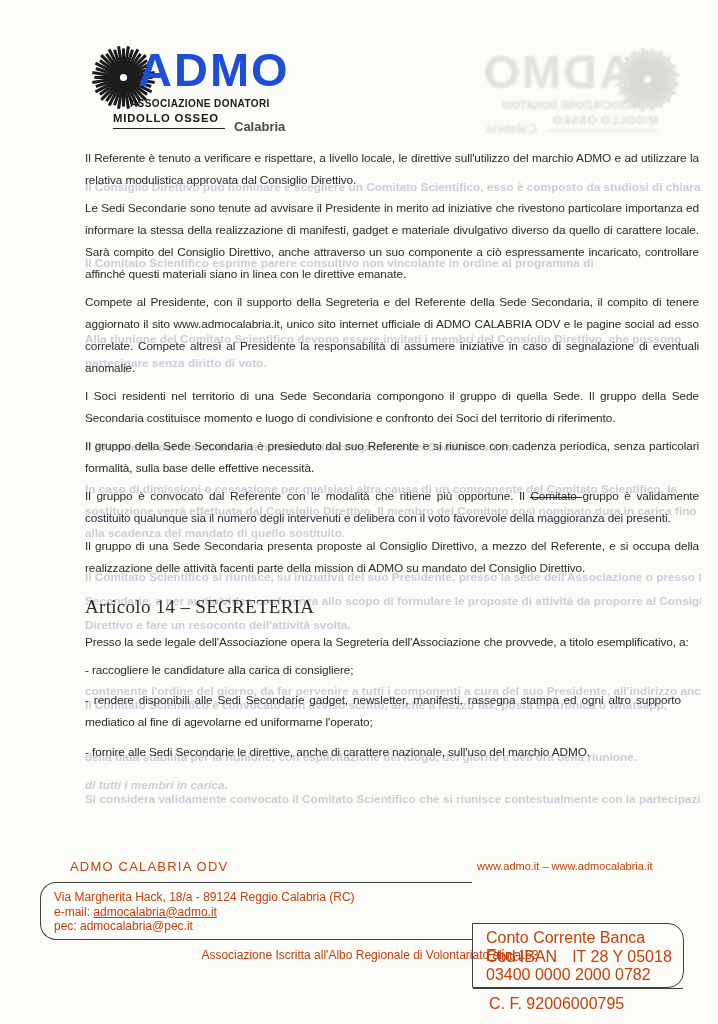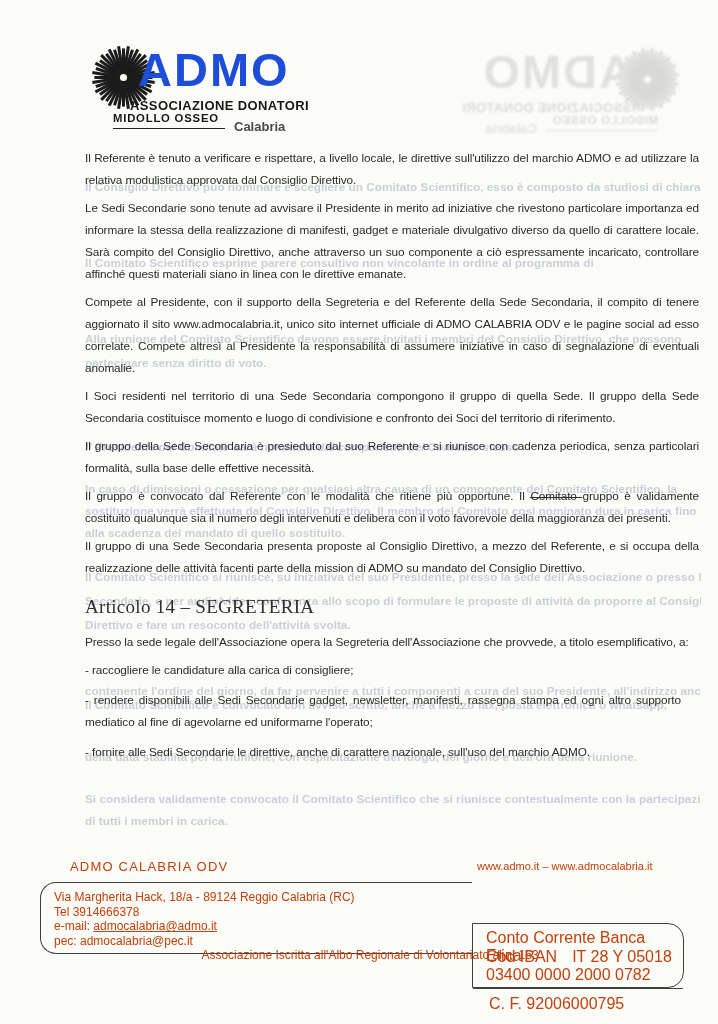--- a/index.html
+++ b/index.html
@@ -21,21 +21,21 @@
     position:absolute;left:468px;top:44px;width:215px;height:96px;
     transform:scaleX(-1);opacity:.15;filter:blur(1.1px) grayscale(1);z-index:0;
   }
   
   .logo{position:absolute;left:88px;top:42px;width:220px;height:96px;z-index:2;}
   .logo .sunburst{position:absolute;left:0;top:0;width:71px;height:71px;}
   .logo .brand{
     position:absolute;left:50px;top:4px;
     font-size:47px;font-weight:bold;letter-spacing:2px;color:#1d4ed8;line-height:1;
   }
-  .logo .cap1{position:absolute;left:42px;top:56px;font-size:13px;font-weight:bold;letter-spacing:.4px;color:#181818;white-space:nowrap;}
+  .logo .cap1{position:absolute;left:42px;top:56px;font-size:10px;font-weight:bold;letter-spacing:.4px;color:#181818;white-space:nowrap;}
   .logo .cap2{position:absolute;left:25px;top:70px;font-size:11.3px;font-weight:bold;letter-spacing:.8px;color:#181818;white-space:nowrap;}
   .logo .rule{position:absolute;left:25px;top:86px;width:112px;height:0;border-top:1.6px solid #222;}
   .logo .region{position:absolute;left:146px;top:77px;font-size:13px;font-weight:bold;color:#4a4a4a;}
   
   .doc-body{
     position:absolute;left:85px;top:147px;width:614px;z-index:1;
     font-size:11.8px;line-height:22px;letter-spacing:-.1px;text-align:justify;
   }
   .para{margin:0 0 6px 0;}
   .para.li{margin:4px 18px 8px 0;}
@@ -45,21 +45,21 @@
     font-size:19px;font-weight:normal;letter-spacing:.3px;color:#2f2f2f;line-height:26px;
   }
   .strike{position:relative;}
   .strike::after{content:'';position:absolute;left:0;right:-5px;top:54%;height:1.3px;background:#2b2b2b;}
   
   .footer{position:absolute;left:0;top:4px;width:718px;height:1024px;z-index:2;pointer-events:none;
     font-family:Liberation Sans, sans-serif;color:#c2410c;}
   .org-label{position:absolute;left:70px;top:855px;font-size:13px;letter-spacing:1.2px;}
   .websites{position:absolute;left:477px;top:856px;font-size:11px;}
   .addr-box{
-    position:absolute;left:40px;top:878px;width:432px;height:72px;box-sizing:border-box;
+    position:absolute;left:40px;top:878px;width:432px;height:58px;box-sizing:border-box;
     border:1.3px solid #3f3f3f;border-right:none;border-radius:16px 0 0 16px;
     padding:7px 0 0 13px;font-size:12px;line-height:14.6px;
   }
   .addr-box .u{text-decoration:underline;}
   .bank-box{
     position:absolute;left:472px;top:874px;width:212px;height:65px;box-sizing:border-box;
     border:1.3px solid #3f3f3f;border-radius:0 16px 16px 0;
     font-size:16px;
     margin-top:45px;
   }
@@ -81,21 +81,21 @@
     <div class="bleed-line" style="top: 478px;">In caso di dimissioni o cessazione per qualsiasi altra causa di un componente del Comitato Scientifico, la</div>
     <div class="bleed-line" style="top: 500px;">sostituzione verrà effettuata dal Consiglio Direttivo. Il membro del Comitato così nominato dura in carica fino</div>
     <div class="bleed-line" style="top: 522px;">alla scadenza del mandato di quello sostituito.</div>
     <div class="bleed-line" style="top: 566px;">Il Comitato Scientifico si riunisce, su iniziativa del suo Presidente, presso la sede dell'Associazione o presso le Sedi</div>
     <div class="bleed-line" style="top: 590px;">Secondarie, o per audio/video conferenza allo scopo di formulare le proposte di attività da proporre al Consiglio</div>
     <div class="bleed-line" style="top: 614px;">Direttivo e fare un resoconto dell'attività svolta.</div>
     <div class="bleed-line" style="top: 694px;">Il Comitato Scientifico è convocato con avviso scritto, anche a mezzo fax, posta elettronica o whatsapp,</div>
     <div class="bleed-line" style="top: 680px;">contenente l'ordine del giorno, da far pervenire a tutti i componenti a cura del suo Presidente, all'indirizzo anche</div>
     <div class="bleed-line" style="top: 746px;">della data stabilita per la riunione, con esplicitazione del luogo, del giorno e dell'ora della riunione.</div>
     <div class="bleed-line" style="top: 788px;">Si considera validamente convocato il Comitato Scientifico che si riunisce contestualmente con la partecipazione</div>
-    <div class="bleed-line" style="top: 810px;">di tutti i membri in carica.</div>
+    <div class="bleed-line" style="top: 774px; font-style: italic;">di tutti i membri in carica.</div>
   </div>
 
 <div class="bleed-logo">
   <div class="logo" style="left:0;top:0;">
     <svg class="sunburst" viewBox="0 0 72 72">
         <line x1="43" y1="36" x2="65.5" y2="36" stroke="#1c1c1c" stroke-width="3.1"></line>
         <line x1="42.913818384165964" y1="37.095041255281615" x2="67.60602689904441" y2="41.00590288128739" stroke="#1c1c1c" stroke-width="3.1"></line>
         <line x1="42.657395614066075" y1="38.16311896062463" x2="64.05616723070703" y2="45.11600133406095" stroke="#1c1c1c" stroke-width="3.1"></line>
         <line x1="42.237045669318576" y1="39.17793349817683" x2="64.51220877402777" y2="50.527695991665496" stroke="#1c1c1c" stroke-width="3.1"></line>
         <line x1="41.66311896062463" y1="40.11449676604731" x2="59.866001334060954" y2="53.33966494262796" stroke="#1c1c1c" stroke-width="3.1"></line>
@@ -211,21 +211,20 @@
     <p class="para li">- rendere disponibili alle Sedi Secondarie gadget, newsletter, manifesti, rassegna stampa ed ogni altro supporto mediatico al fine di agevolarne ed uniformarne l'operato;</p>
     <p class="para li">- fornire alle Sedi Secondarie le direttive, anche di carattere nazionale, sull'uso del marchio ADMO.</p>
   </div>
 
 <div class="footer">
   <div class="org-label">ADMO CALABRIA ODV</div>
   <div class="websites">www.admo.it – www.admocalabria.it</div>
 
   <div class="addr-box">
     <div>Via Margherita Hack, 18/a - 89124 Reggio Calabria (RC)</div>
-    <div>Tel 3914666378</div>
     <div><span>e-mail: </span><span class="u">admocalabria@admo.it</span></div>
     <div><span>pec: </span><span>admocalabria@pec.it</span></div>
   </div>
 
   <div class="bank-box">
     <div class="r1">Conto Corrente Banca Etica</div>
     <div class="r2"><span>Cod IBAN</span><span class="iban-val">IT 28 Y 05018 03400 0000 2000 0782</span></div>
     <div class="r3">C. F. 92006000795</div>
   </div>
 

